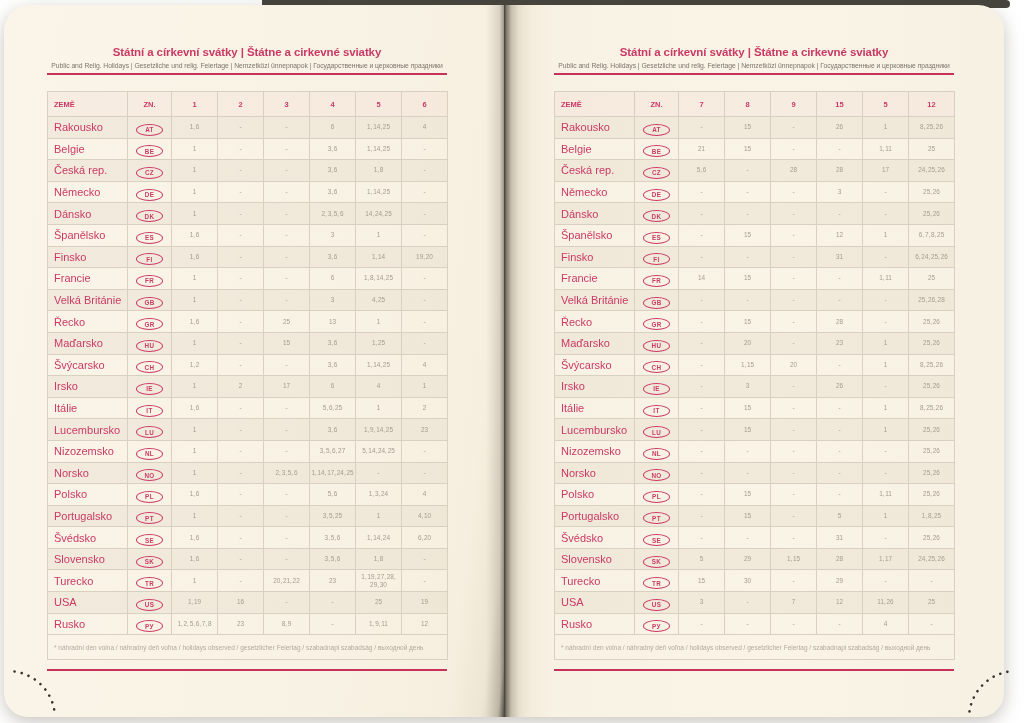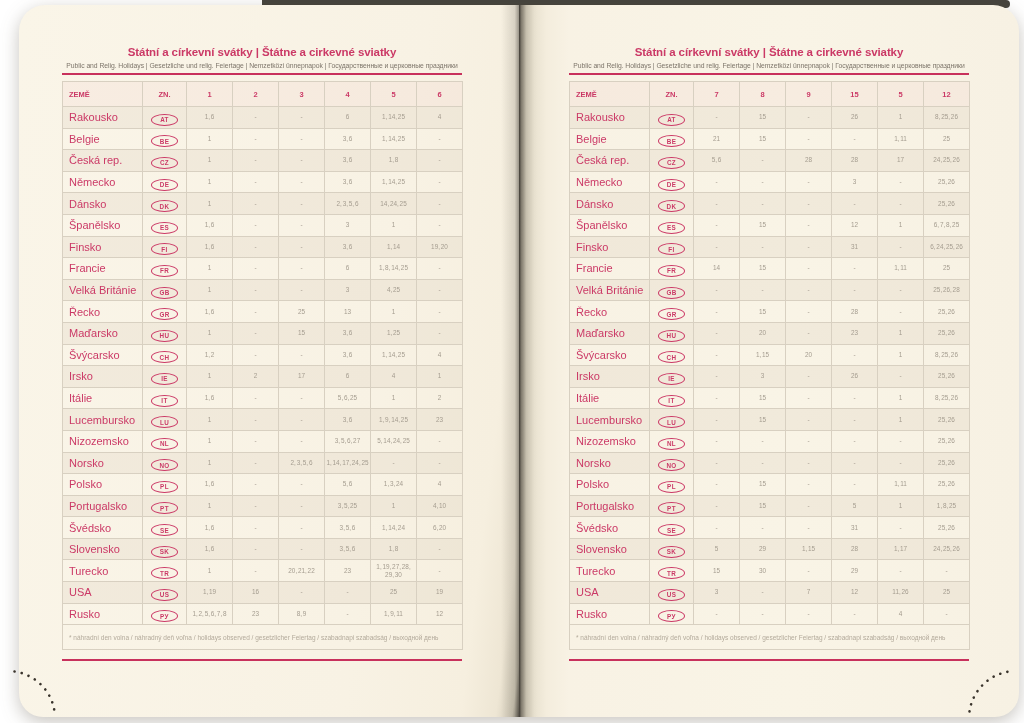--- a/index.html
+++ b/index.html
@@ -8,21 +8,21 @@
     background:#ffffff;
     font-family:"Liberation Sans", sans-serif;
     position:relative; overflow:hidden;
     -webkit-font-smoothing:antialiased;
   }
   .top-edge {
     position:absolute; left:262px; top:0; width:748px; height:8px;
     background:#46443e; border-radius:0 5px 5px 0;
   }
   .book {
-    position:absolute; left:19px; top:5px; width:1000px; height:712px;
+    position:absolute; left:4px; top:5px; width:1000px; height:712px;
     display:flex;
     filter:drop-shadow(0 5px 9px rgba(70,58,44,0.30));
     border-radius:11px;
   }
   .page { width:500px; height:712px; position:relative; }
   .page.left {
     border-radius:26px 0 0 24px;
     background:linear-gradient(97deg,#faf5e8 0%,#f8f2e4 70%,#f6efdf 90%,#eee6d4 96%,#d3ccba 98.8%,#938d80 99.7%,#6e695f 100%);
   }
   .page.right {
@@ -40,21 +40,21 @@
   .title {
     text-align:center; color:#cb3966; font-weight:bold;
     font-size:11.5px; letter-spacing:-0.1px; white-space:nowrap;
   }
   .subtitle {
     margin-top:4px; text-align:center; color:#7d756a;
     font-size:6.8px; letter-spacing:-0.05px; white-space:nowrap;
   }
   .rule { margin-top:4px; height:2px; background:#c8315c; }
 
-  table { margin-top:6px; width:400px; border-collapse:collapse; table-layout:fixed; }
+  table { margin-top:16px; width:400px; border-collapse:collapse; table-layout:fixed; }
   th, td { border:1px solid #d8d0c1; overflow:hidden; }
   thead tr { height:25px; }
   thead th {
     color:#cb3966; font-size:7.5px; font-weight:bold;
     background:rgba(205,60,100,0.045); 
   }
   thead th.country-h { text-align:left; padding-left:6px; }
   tbody tr { height:21.6px; }
   tbody tr:nth-child(odd) td { background:rgba(140,118,88,0.07); }
   td.country {

